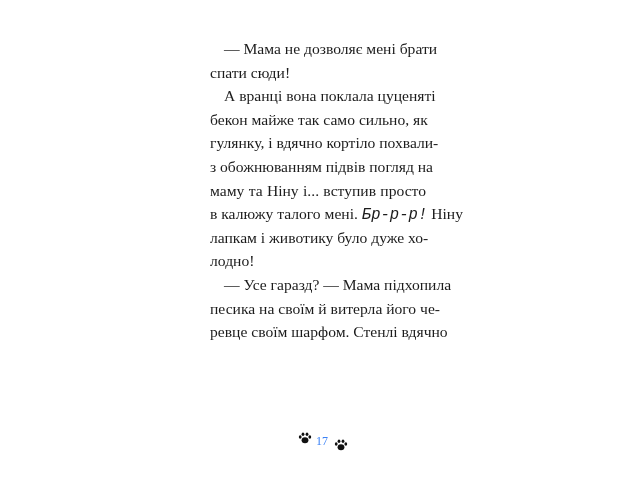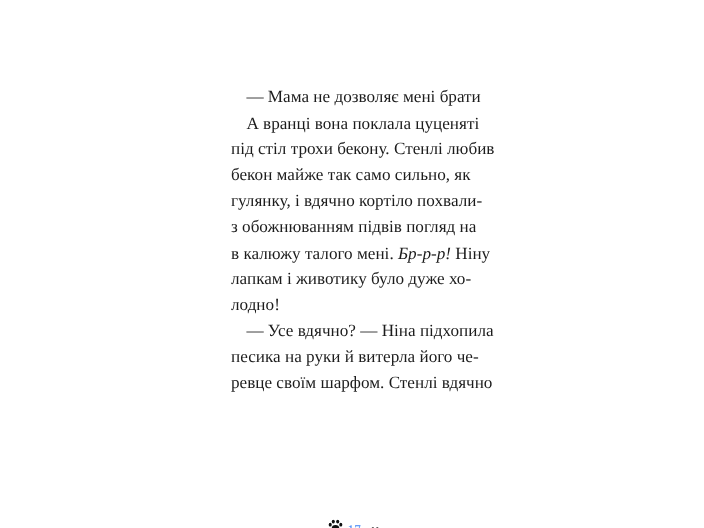--- a/index.html
+++ b/index.html
@@ -1,57 +1,58 @@
 <!DOCTYPE html>
 <html><head>
   <meta charset="utf-8">
   <style>
     html, body { margin: 0; padding: 0; background: #ffffff; }
     body { width: 640px; height: 480px; position: relative; overflow: hidden; }
     .page {
-      position: absolute; left: 0; top: 0; width: 640px; height: 424px; background: #ffffff; margin-top: 40px;
+      position: absolute; left: 0; top: 0; width: 640px; height: 424px; background: #ffffff;
     }
     .text-block {
       position: absolute; left: 210px; top: 37px; width: 216px;
       font-family: "Liberation Serif", "DejaVu Serif", serif;
       font-size: 15.6px; line-height: 23.6px; color: #1c1c1c;
     }
     .line { display: block; white-space: nowrap; height: 23.6px; text-align: justify; text-align-last: justify; }
     .line.indent { padding-left: 14px; }
     .line.last { text-align-last: left; }
-    .line i { font-style: italic; }
+    .line i { font-style: italic; font-family: Liberation Mono, monospace; }
     .footer {
       position: absolute; left: 296px; top: 430px; width: 60px; height: 24px;
       font-family: "Liberation Serif", "DejaVu Serif", serif; font-size: 12px; color: #3b82f6;
     }
     .paw { position: absolute; width: 14px; height: 12px; }
     .paw.left { left: 2px; top: 2px; }
     .paw.right { left: 38px; top: 9px; }
     .page-number { position: absolute; left: 20px; top: 4px; font-size: 12px; }
   </style>
 </head>
 <body>
 
 <div class="page">
   <div class="text-block">
 
     <span class="line indent">— Мама не дозволяє мені брати</span>
+    <span class="line last">спати сюди!</span>
 
     <span class="line indent">А вранці вона поклала цуценяті</span>
-    <span class="line">під стіл трохи бекону. Стенлі любив</span>
     <span class="line">бекон майже так само сильно, як</span>
 
     <span class="line">гулянку, і вдячно кортіло похвали-</span>
     <span class="line">з обожнюванням підвів погляд на</span>
+    <span class="line">маму та Ніну і... вступив просто</span>
     <span class="line"><span>в калюжу талого мені.</span> <i>Бр-р-р!</i><span> Ніну</span></span>
     <span class="line">лапкам і животику було дуже хо-</span>
     <span class="line last">лодно!</span>
 
-    <span class="line indent">— Усе вдячно? — Ніна підхопила</span>
-    <span class="line">песика на руки й витерла його че-</span>
+    <span class="line indent">— Усе гаразд? — Мама підхопила</span>
+    <span class="line">песика на своїм й витерла його че-</span>
     <span class="line">ревце своїм шарфом. Стенлі вдячно</span>
 
   </div>
 
   <div class="footer">
     <svg class="paw left" viewBox="0 0 14 12">
       <ellipse cx="7" cy="8.3" rx="3.4" ry="3" fill="#111"></ellipse>
       <ellipse cx="2.2" cy="5" rx="1.4" ry="1.7" fill="#111"></ellipse>
       <ellipse cx="5" cy="2.2" rx="1.4" ry="1.8" fill="#111"></ellipse>
       <ellipse cx="9" cy="2.2" rx="1.4" ry="1.8" fill="#111"></ellipse>

